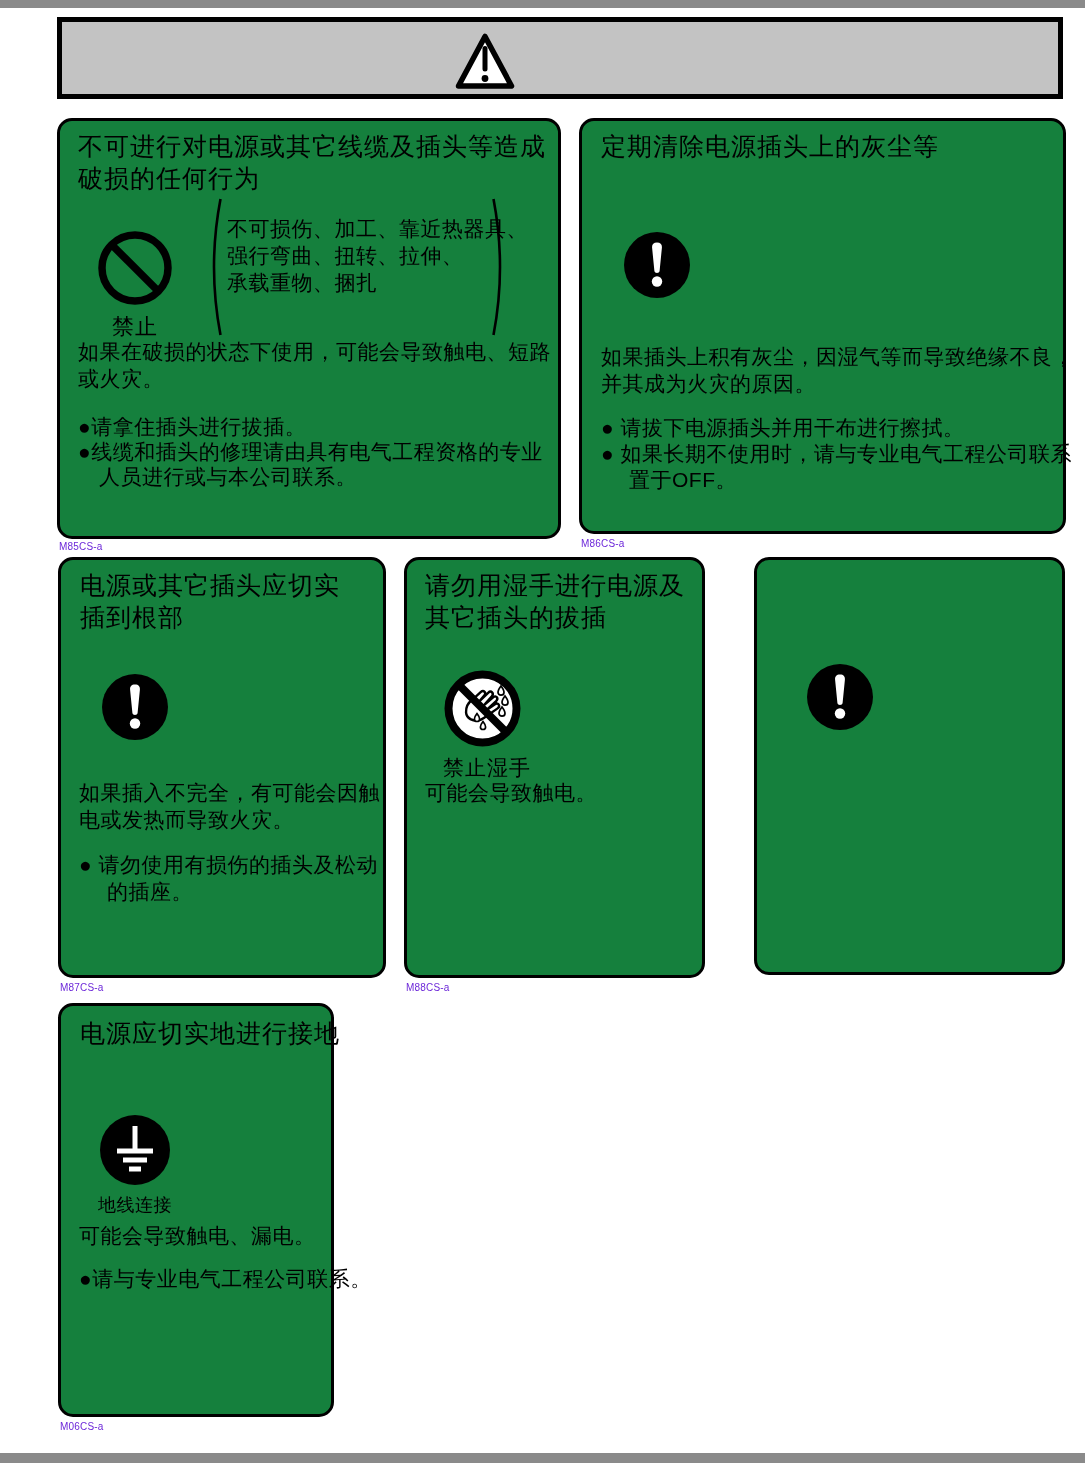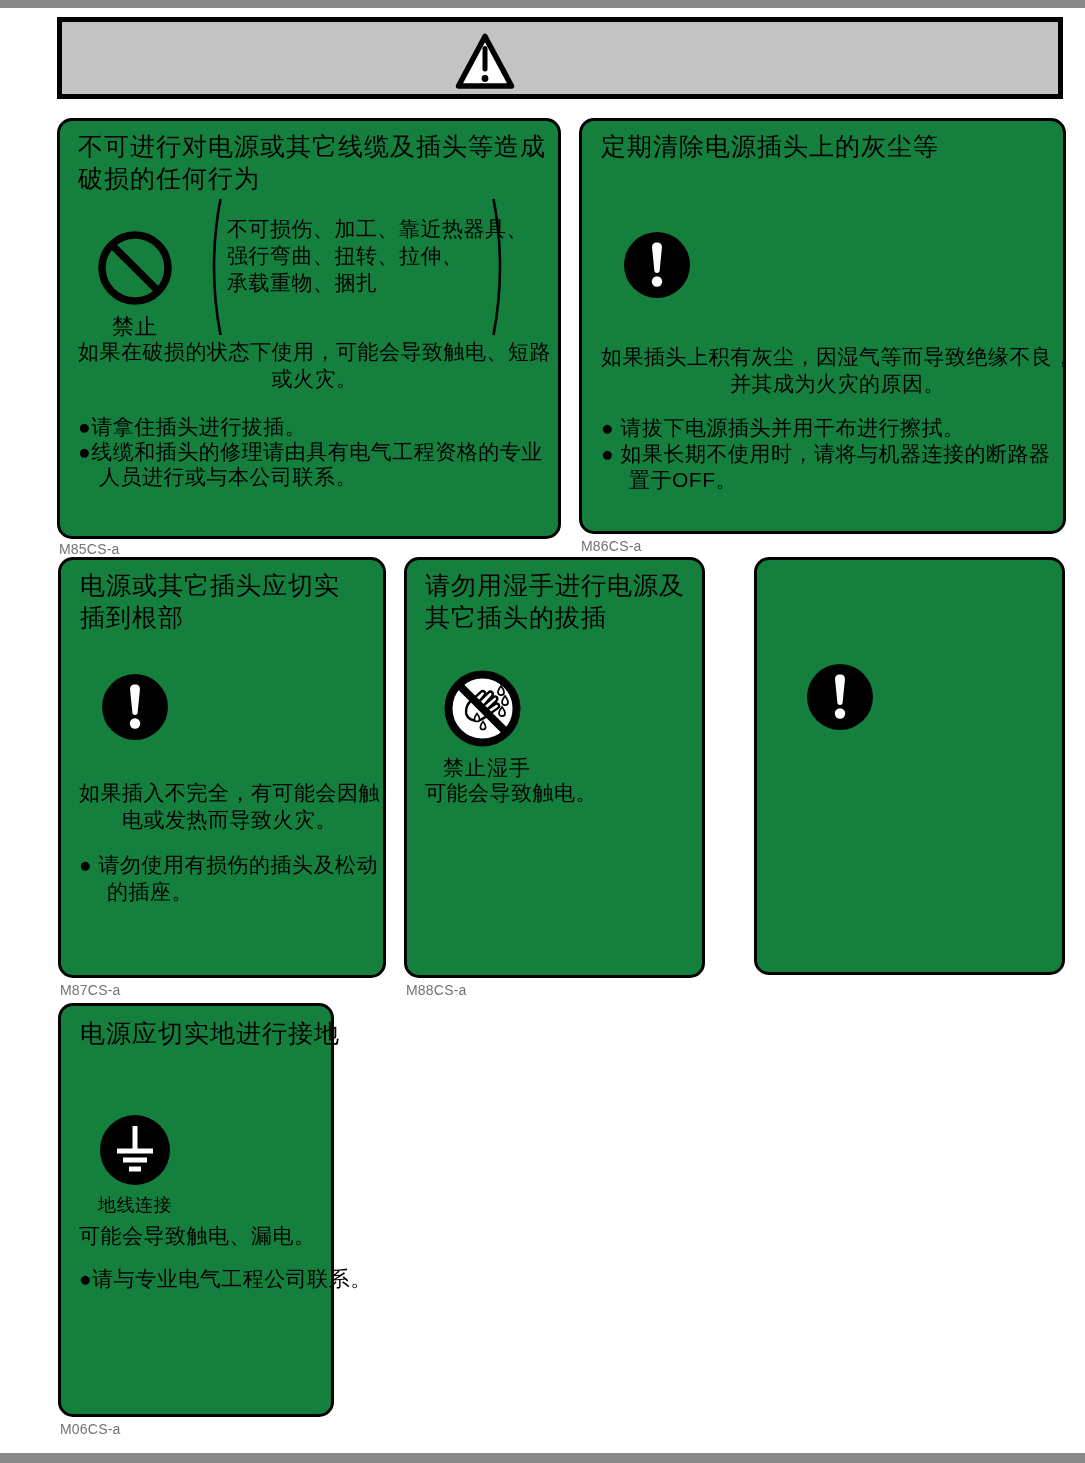--- a/index.html
+++ b/index.html
@@ -21,39 +21,38 @@
   .card {
     position:absolute; background:#15803d; border:3px solid #000; border-radius:15px;
   }
   .title {
     position:absolute; font-size:25px; letter-spacing:1px; line-height:32px;
     white-space:nowrap;
   }
   .bodytext {
     position:absolute; font-size:21px; letter-spacing:0.5px; line-height:27px;
     white-space:nowrap;
-    text-align:center;
   }
   .bullets {
     position:absolute; font-size:21px; letter-spacing:0.5px; line-height:25px;
     white-space:nowrap;
   }
   .cont1 { padding-left:21px; }
   .cont2 { padding-left:28px; }
   .iconwrap { position:absolute; text-align:center; }
   .icon-label { margin-top:3px; font-size:22px; letter-spacing:1px; white-space:nowrap; }
   .icon-label.small { font-size:21px; }
   .icon-label.smaller { font-size:18px; letter-spacing:0.5px; }
   .paren { position:absolute; }
   .paren-text {
     position:absolute; font-size:21px; letter-spacing:0.5px; line-height:27px;
     white-space:nowrap;
   }
   .code {
-    position:absolute; font-size:14px; letter-spacing:0.2px; color:#737373;
+    position:absolute; font-size:10px; letter-spacing:0.2px; color:#6d28d9;
     white-space:nowrap;
   }
 </style>
 </head>
 <body>
 
 <div class="bar top"></div>
 
 <div class="headerbox">
   <svg class="tri" width="60" height="57" viewBox="0 0 60 57">
@@ -108,21 +107,21 @@
       <path d="M34 11.5c3.6 0 5.2 2 4.9 5.2L36.6 40c-.2 2.6-5 2.6-5.2 0l-2.3-23.3c-.3-3.2 1.3-5.2 4.9-5.2Z" fill="#fff"></path>
       <circle cx="34" cy="50.5" r="5.2" fill="#fff"></circle>
     </svg>
   </div>
   <div class="bodytext" style="left:19px;top:222px">
     <div>如果插头上积有灰尘，因湿气等而导致绝缘不良，</div>
     <div>并其成为火灾的原因。</div>
   </div>
   <div class="bullets" style="left:19px;top:294px;line-height:26px">
     <div>● 请拔下电源插头并用干布进行擦拭。</div>
-    <div>● 如果长期不使用时，请将与机器连接的断路器</div>
+    <div>● 如果长期不使用时，请与专业电气工程公司联系</div>
     <div class="cont2">置于OFF。</div>
   </div>
 </section>
 <div class="code" style="left:581px;top:538px">M86CS-a</div>
 
 <section class="card" style="left:58px;top:557px;width:328px;height:421px">
   <div class="title" style="left:19px;top:9px">
     <div>电源或其它插头应切实</div>
     <div>插到根部</div>
   </div>

